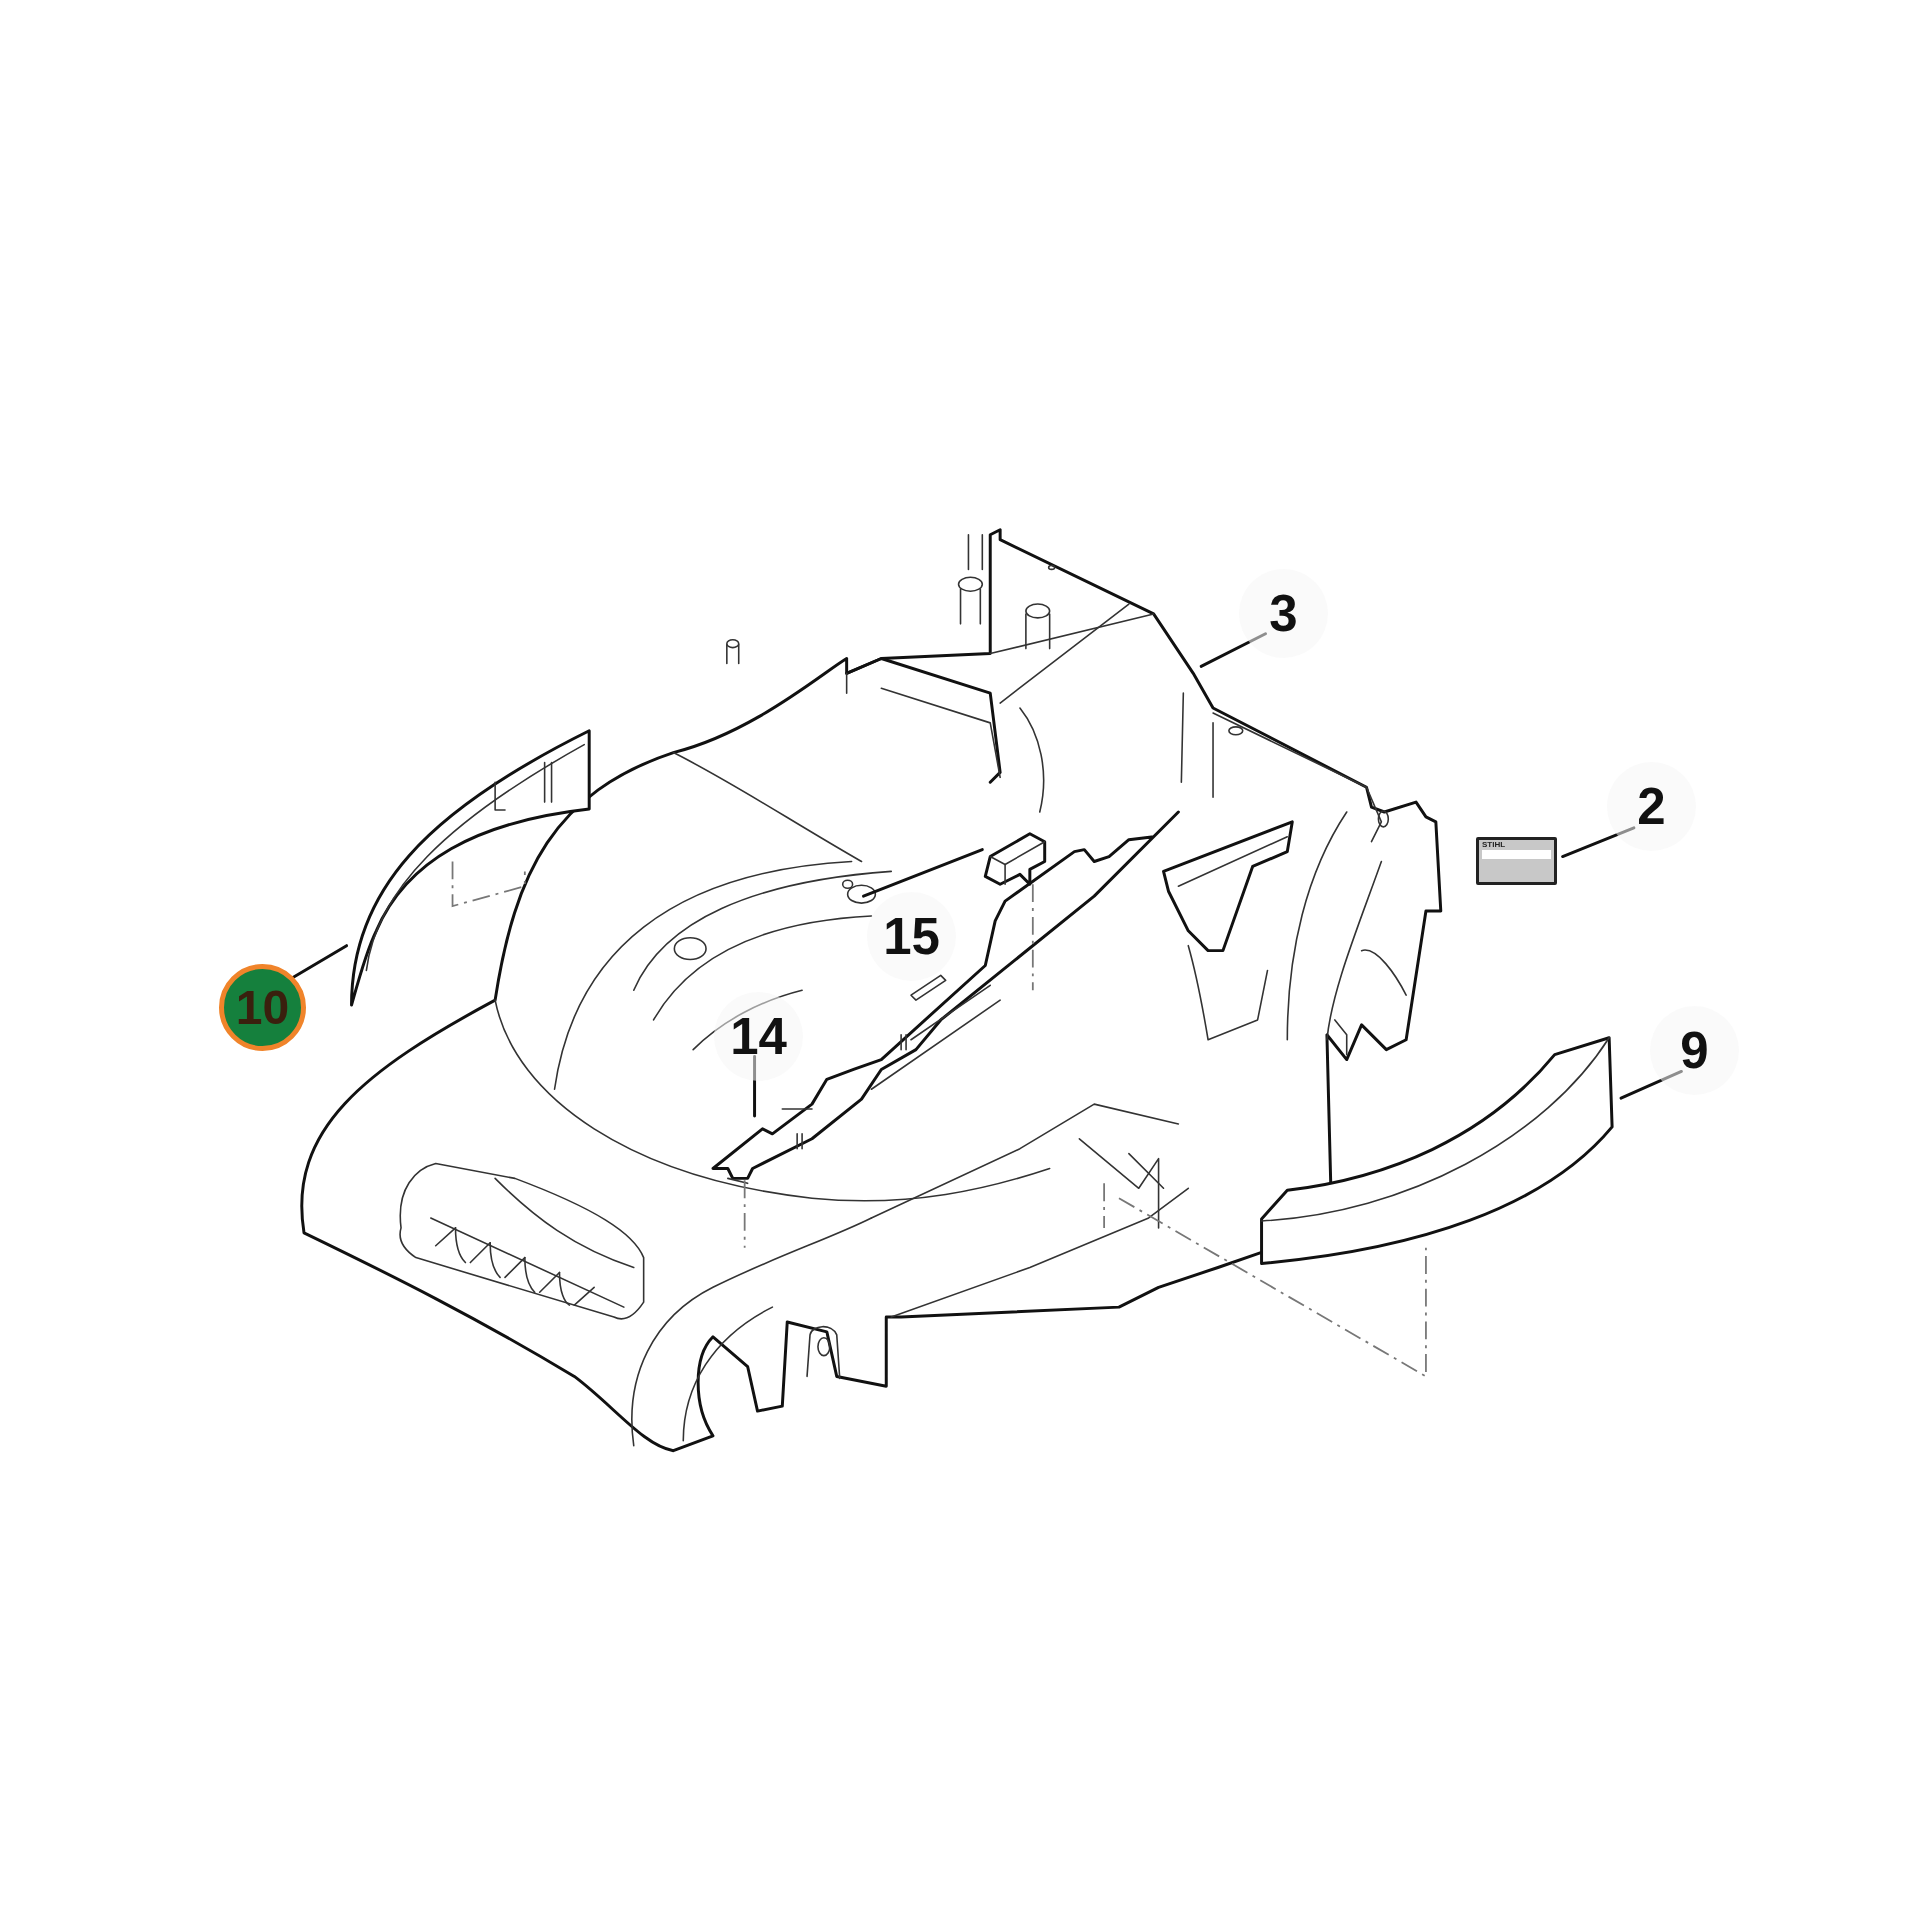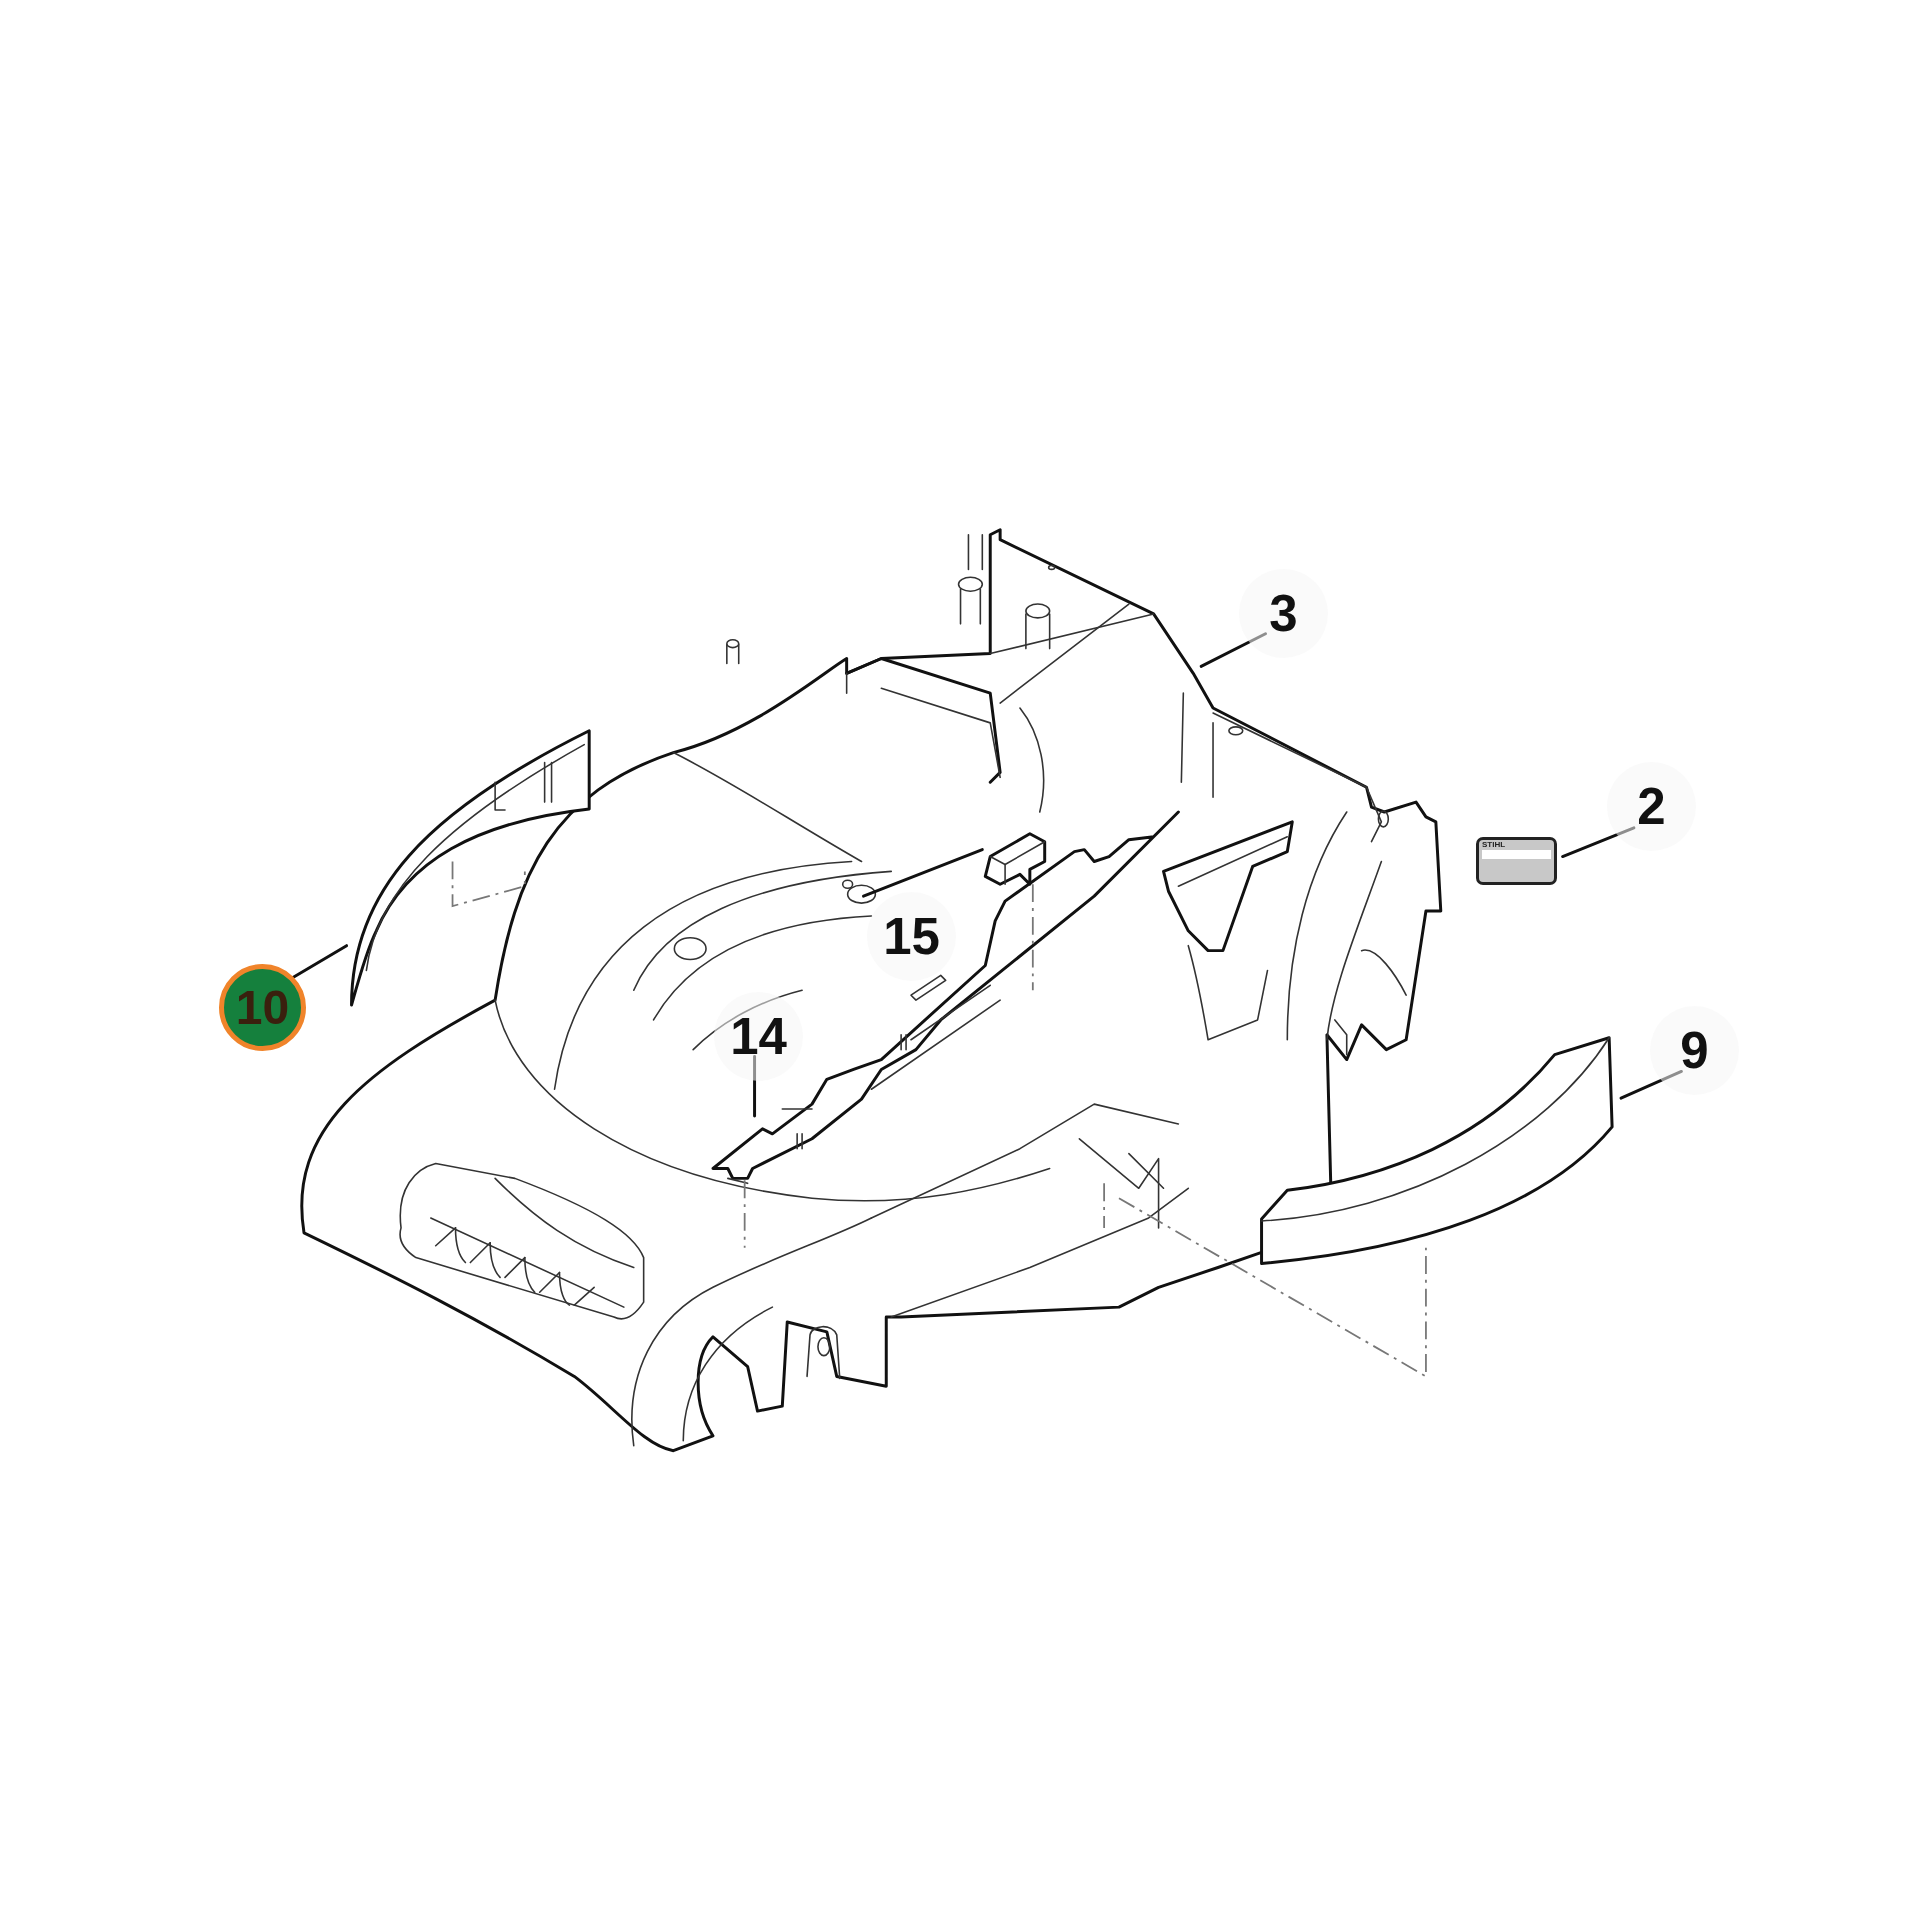--- a/index.html
+++ b/index.html
@@ -8,21 +8,21 @@
     .ln { fill: none; stroke: #111; stroke-width: 3; stroke-linejoin: round; stroke-linecap: round; }
     .thin { fill: none; stroke: #333; stroke-width: 1.6; stroke-linejoin: round; stroke-linecap: round; }
     .dash { fill: none; stroke: #777; stroke-width: 1.8; stroke-dasharray: 18 6 3 6; }
     .fillw { fill: #fff; }
     .leader { stroke: #111; stroke-width: 3; stroke-linecap: round; }
     .callout { position: absolute; width: 89px; height: 89px; margin-left: -45px; margin-top: -45px; border-radius: 50%;
       display: flex; align-items: center; justify-content: center; background: rgba(245,245,245,0.55);
       font-family: "Liberation Sans", sans-serif; font-weight: bold; font-size: 51px; color: #111; cursor: pointer; }
     .callout.active { width: 77px; height: 77px; margin-left: -39px; margin-top: -39px; background: #15803d; border: 5px solid #f0842a;
       color: #3a200e; font-size: 48px; }
-    .label-17 { position: absolute; left: 1476px; top: 837px; width: 81px; height: 48px; border: 3px solid #222; border-radius: 7px;
+    .label-17 { position: absolute; left: 1476px; top: 837px; width: 81px; height: 48px; border: 3px solid #222; border-radius: 2px;
       background: #c8c8c8; box-sizing: border-box; overflow: hidden; cursor: pointer; }
     .label-17 .brand { font-size: 8px; font-weight: bold; color: #222; line-height: 9px; padding-left: 3px; }
     .label-17 .white { background: #fff; height: 9px; margin: 1px 3px; }
     .label-17 .small { font-size: 4px; color: #333; line-height: 5px; padding-left: 3px; }
   </style>
 </head>
 <body>
 
 <svg id="diagram" viewBox="0 0 1946 1946" xmlns="http://www.w3.org/2000/svg">
 

